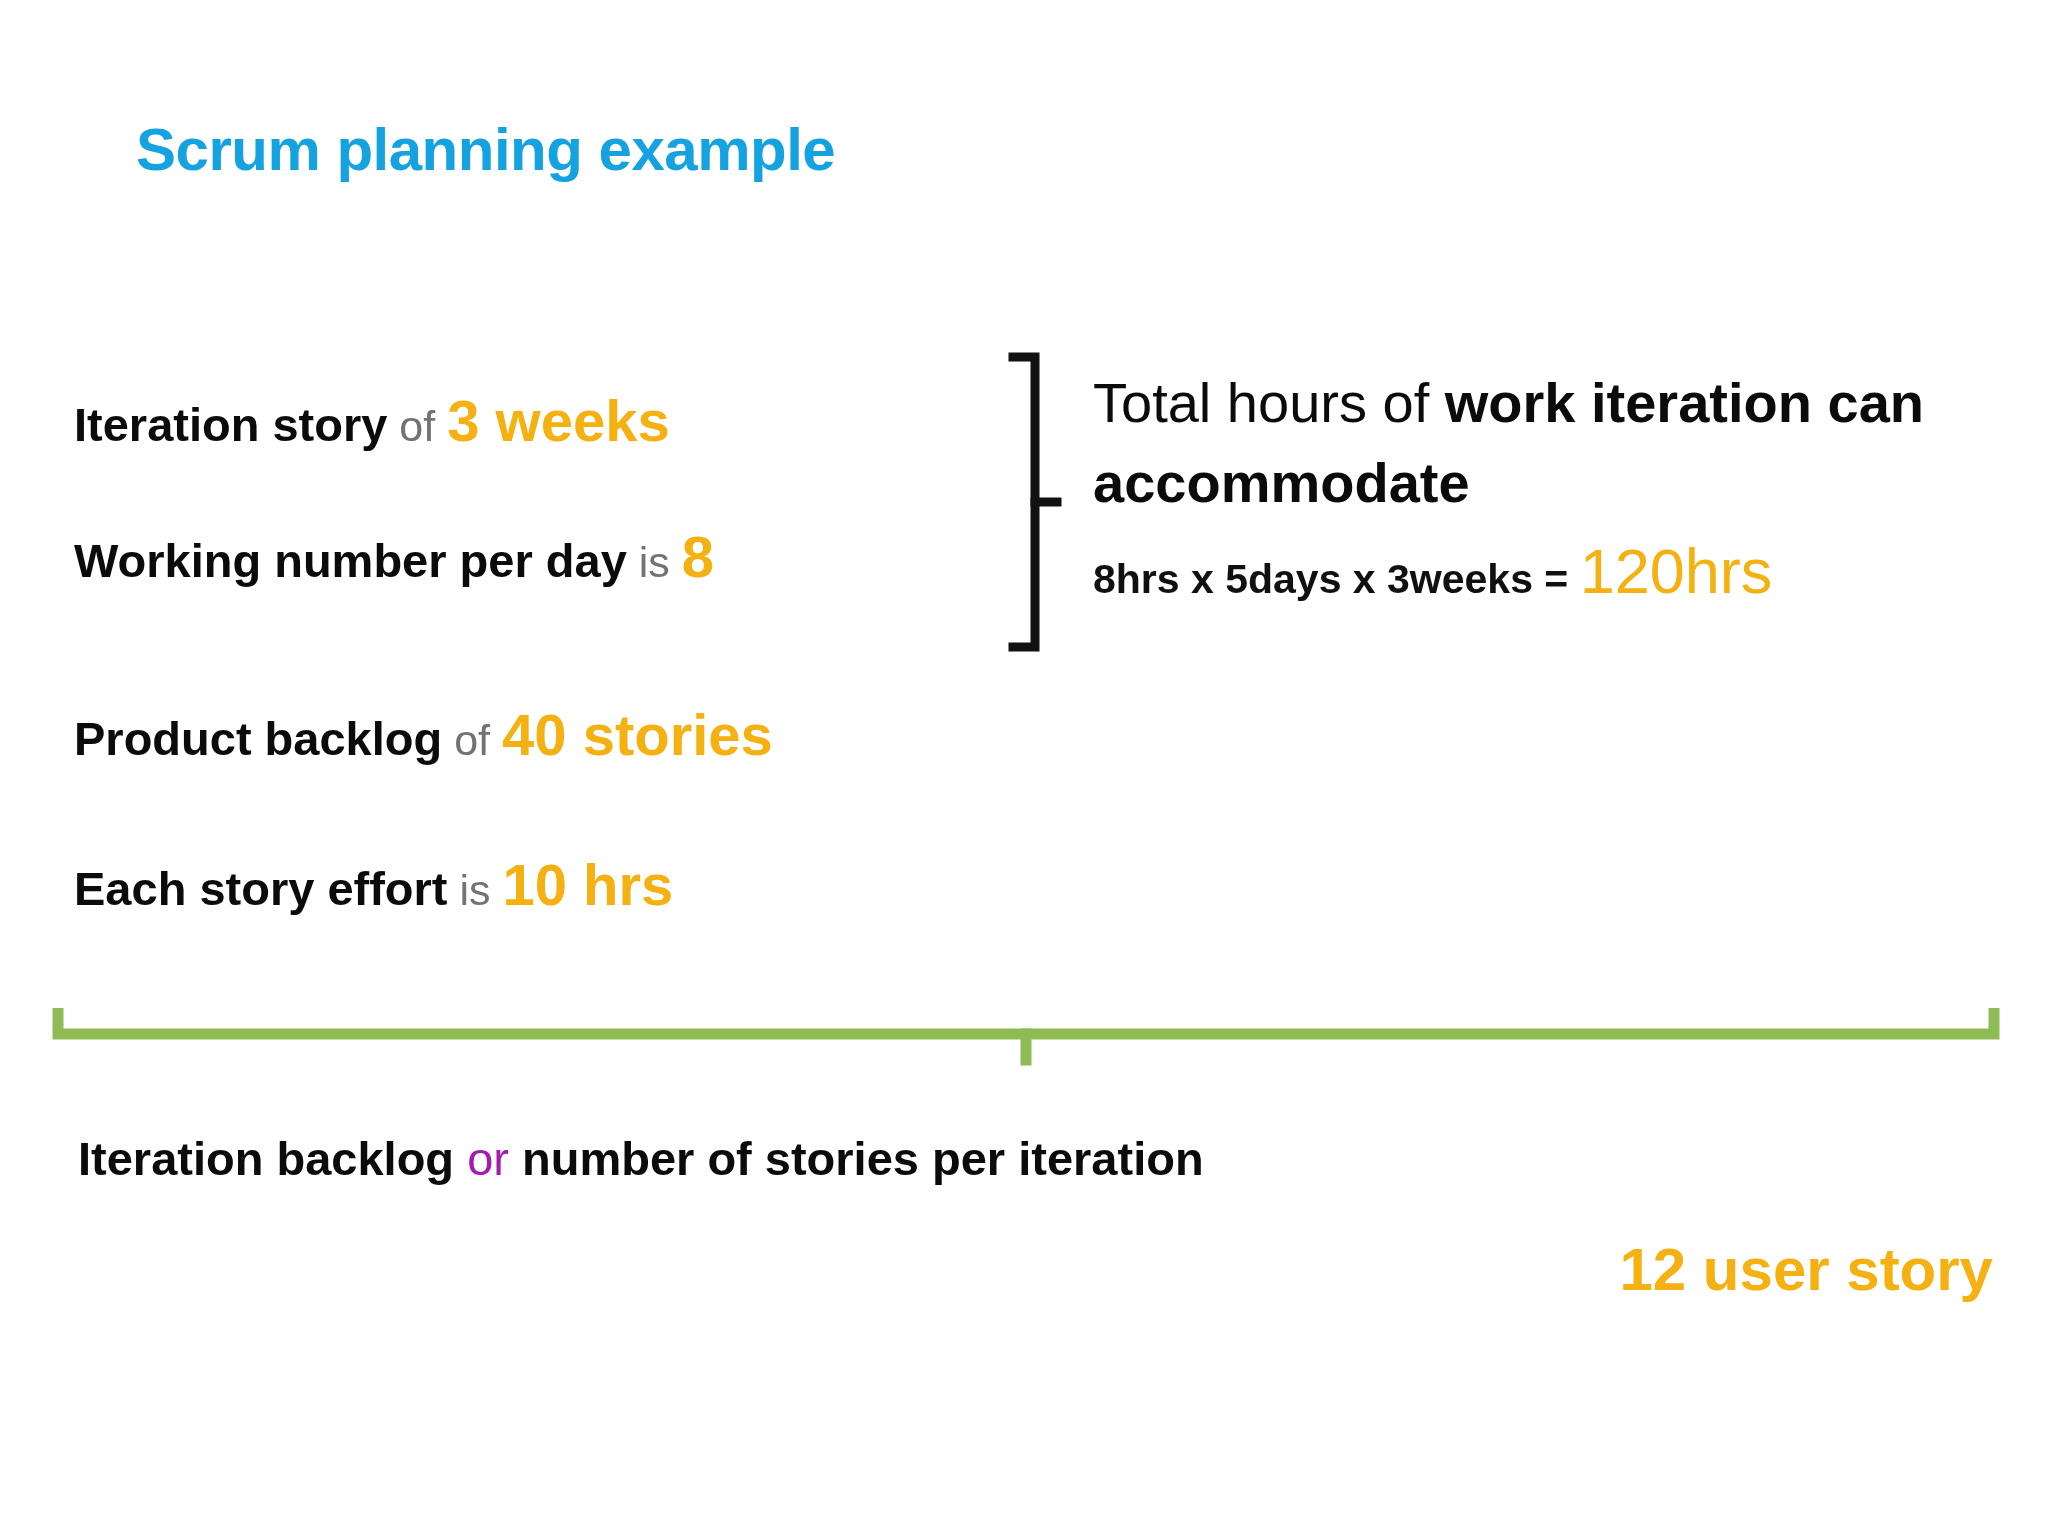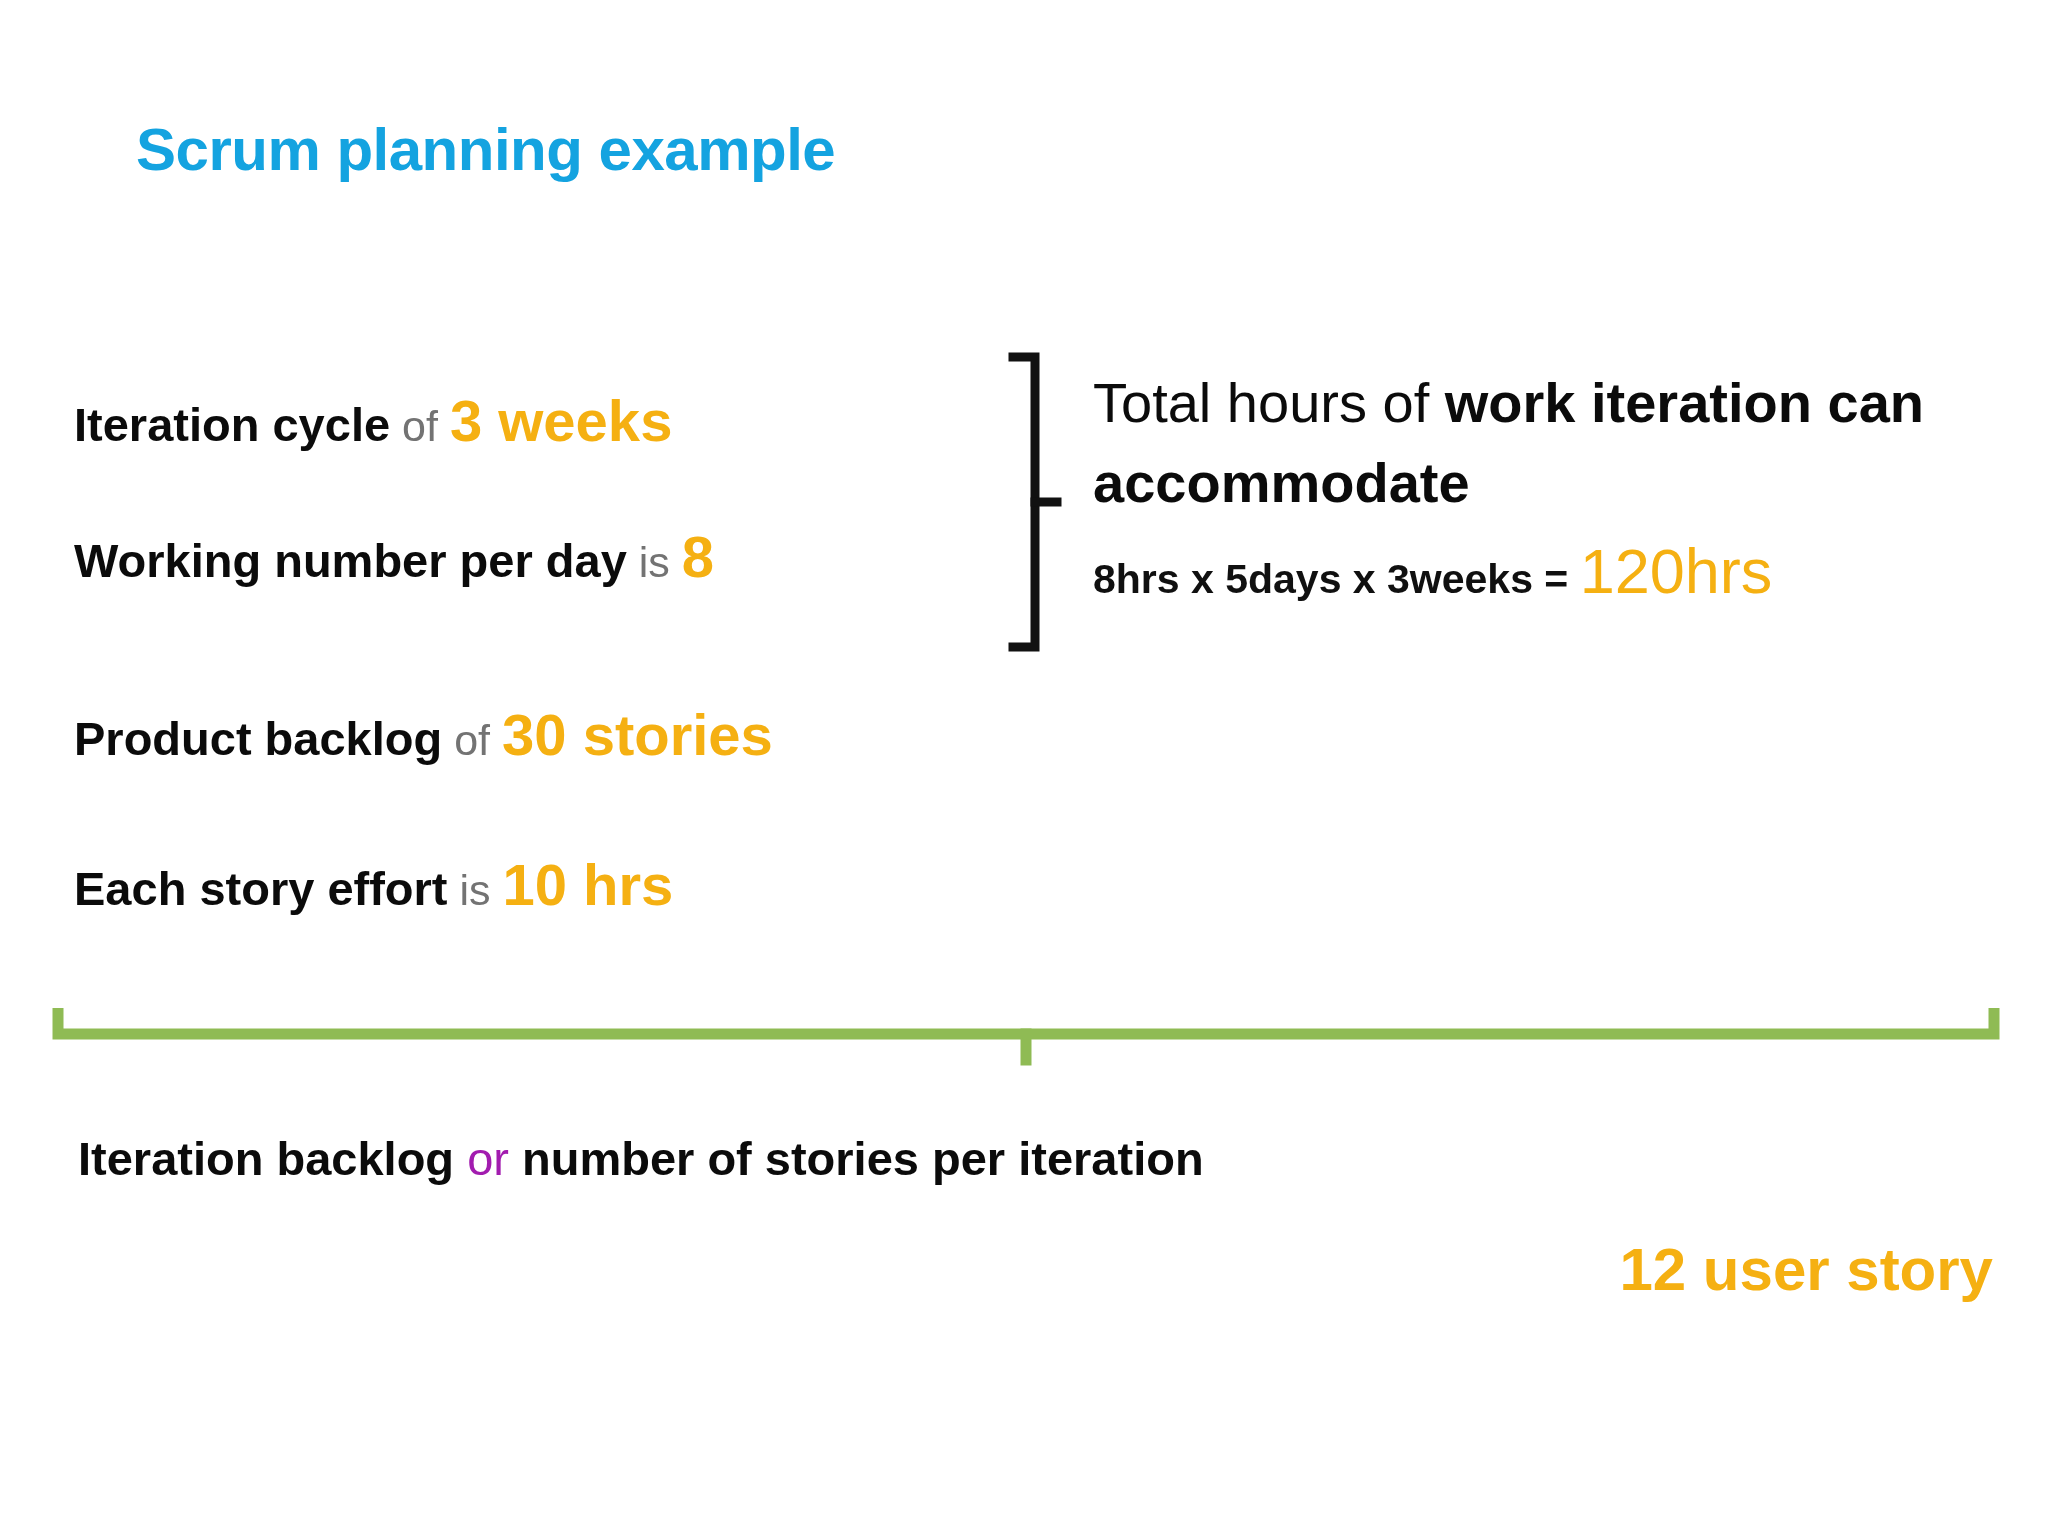--- a/index.html
+++ b/index.html
@@ -135,29 +135,29 @@
   }
 </style>
 </head>
 <body>
 
 <div class="slide">
 
   <div class="title">Scrum planning example</div>
 
   <div class="stmt line-iteration-cycle">
-    <span class="lead">Iteration cycle</span><span class="link">&nbsp;</span><span class="link">of</span><span class="link">&nbsp;</span><span class="val">3 weeks</span>
+    <span class="lead">Iteration story</span><span class="link">&nbsp;</span><span class="link">of</span><span class="link">&nbsp;</span><span class="val">3 weeks</span>
   </div>
 
   <div class="stmt line-working-hours">
     <span class="lead">Working number per day</span><span class="link">&nbsp;</span><span class="link">is</span><span class="link">&nbsp;</span><span class="val">8</span>
   </div>
 
   <div class="stmt line-product-backlog">
-    <span class="lead">Product backlog</span><span class="link">&nbsp;</span><span class="link">of</span><span class="link">&nbsp;</span><span class="val">30 stories</span>
+    <span class="lead">Product backlog</span><span class="link">&nbsp;</span><span class="link">of</span><span class="link">&nbsp;</span><span class="val">40 stories</span>
   </div>
 
   <div class="stmt line-story-effort">
     <span class="lead">Each story effort</span><span class="link">&nbsp;</span><span class="link">is</span><span class="link">&nbsp;</span><span class="val">10 hrs</span>
   </div>
 
   <div class="bracket">
     <svg width="64" height="300" viewBox="0 0 64 300" xmlns="http://www.w3.org/2000/svg">
       <g fill="none" stroke="#111111" stroke-width="9" stroke-linecap="square">
         <path d="M 8 5 L 30 5 L 30 295 L 8 295"></path>

